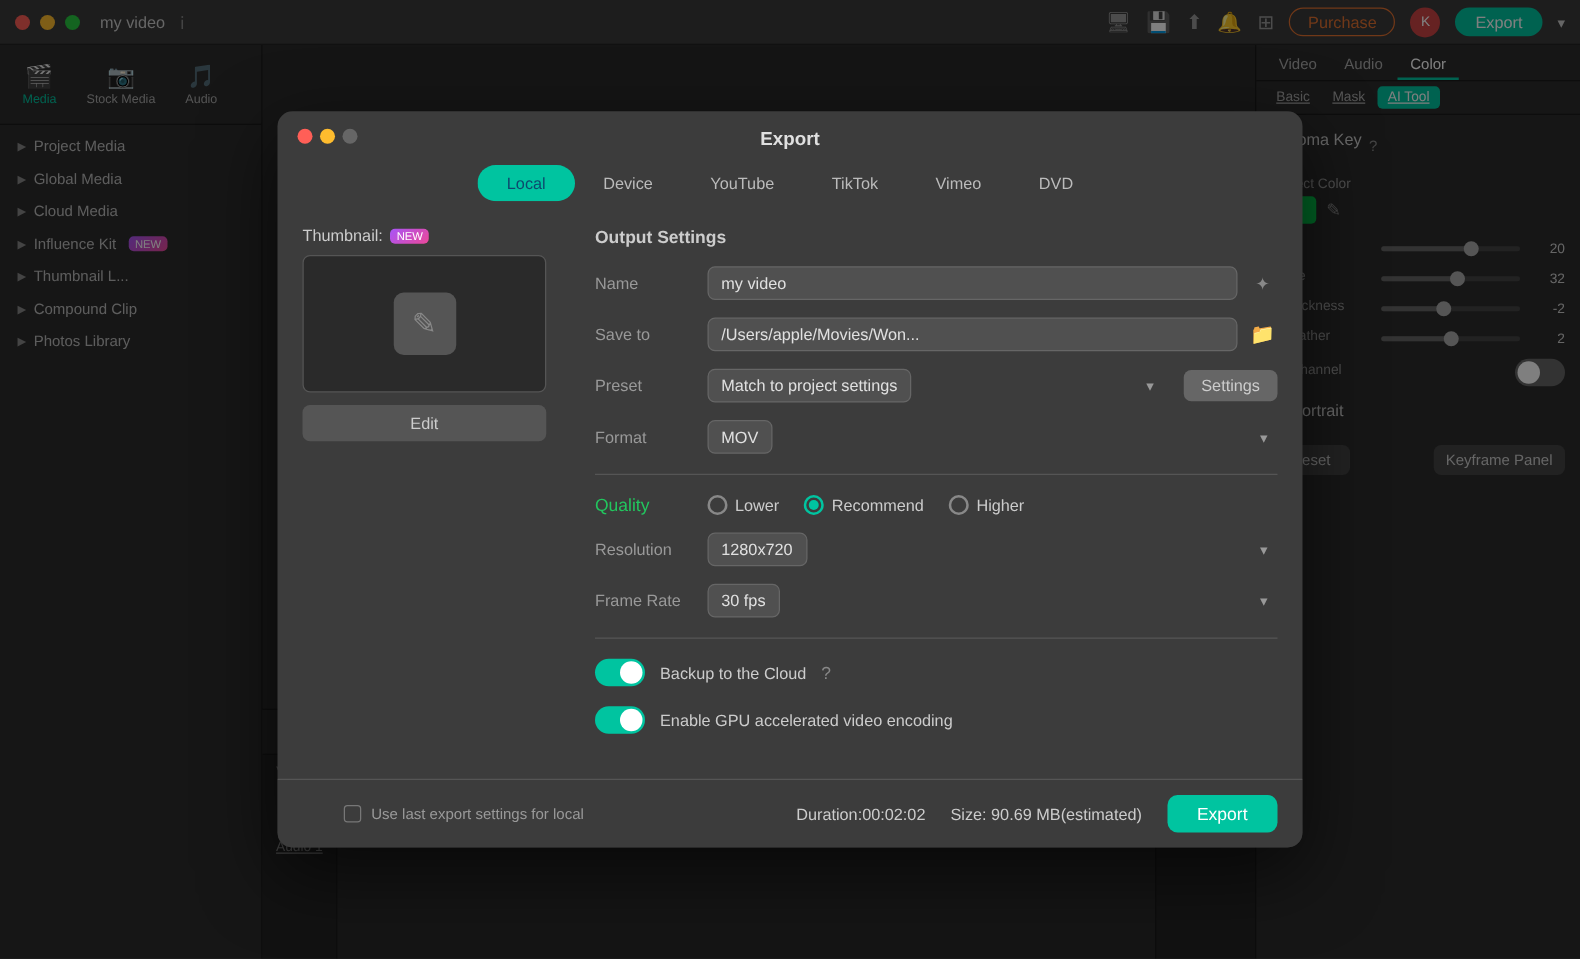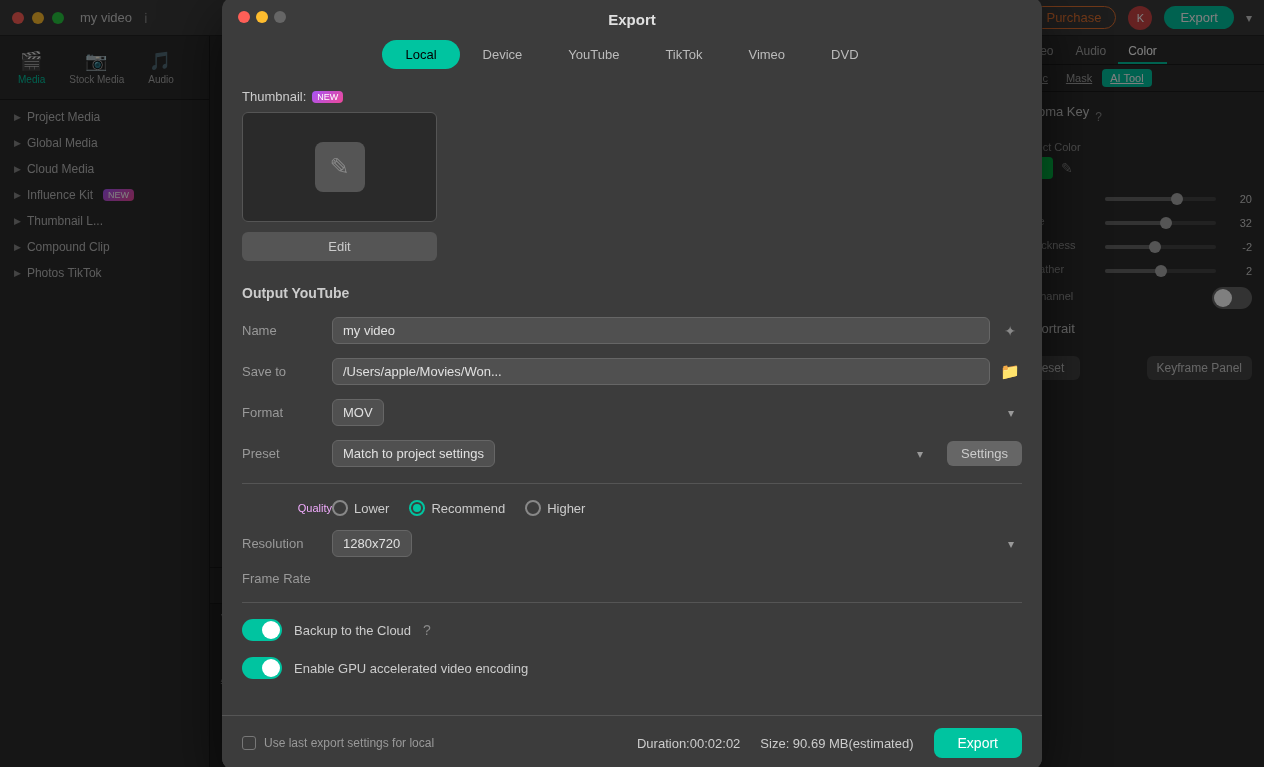--- a/index.html
+++ b/index.html
@@ -229,29 +229,28 @@
     .modal-tab {
       padding: 6px 22px;
       font-size: 13px;
       color: #bbb;
       cursor: pointer;
       border: 1px solid transparent;
       border-radius: 20px;
     }
     .modal-tab.active {
       background: #00c4a0;
-      color: #000000;
+      color: #0c4a6e;
       border-radius: 20px;
     }
     .modal-body {
       display: flex;
       padding: 20px;
       gap: 24px;
       min-height: 460px;
-      flex-direction: column;
     }
 
     
     .thumbnail-section {
       width: 210px;
       flex-shrink: 0;
     }
     .thumbnail-label {
       color: #ccc; font-size: 13px; margin-bottom: 8px;
       display: flex; align-items: center; gap: 6px;
@@ -362,22 +361,22 @@
     }
     .divider {
       border: none; border-top: 1px solid #555;
       margin: 16px 0;
     }
     .quality-row {
       display: flex; align-items: center;
       margin-bottom: 14px;
     }
     .quality-label {
-      color: #f0abfc; font-size: 11px;
-      width: 90px; flex-shrink: 0; text-align: right;
+      color: #22c55e; font-size: 14px;
+      width: 90px; flex-shrink: 0;
     }
     .radio-group {
       display: flex; gap: 20px;
     }
     .radio-option {
       display: flex; align-items: center; gap: 6px;
       color: #ccc; font-size: 13px; cursor: pointer;
     }
     .radio-circle {
       width: 16px; height: 16px;
@@ -428,21 +427,21 @@
     
     .modal-footer {
       display: flex; align-items: center;
       padding: 12px 20px;
       border-top: 1px solid #555;
       gap: 16px;
       background: #3c3c3c;
     }
     .footer-checkbox {
       display: flex; align-items: center; gap: 8px;
-      color: #999; font-size: 12px;
+      color: #999; font-size: 12px; margin-left: 33px;
     }
     .checkbox {
       width: 14px; height: 14px;
       border: 1px solid #777;
       border-radius: 3px;
       background: transparent;
     }
     .footer-info {
       display: flex; gap: 20px; margin-left: auto;
       align-items: center;
@@ -522,21 +521,21 @@
   <div class="sidebar-item">
     <span class="sidebar-item-arrow">▶</span>
     <span>Thumbnail L...</span>
   </div>
   <div class="sidebar-item">
     <span class="sidebar-item-arrow">▶</span>
     <span>Compound Clip</span>
   </div>
   <div class="sidebar-item">
     <span class="sidebar-item-arrow">▶</span>
-    <span>Photos TikTok</span>
+    <span>Photos Library</span>
   </div>
 </div>
 
 <div class="right-panel">
   <div class="right-panel-tabs">
     <div class="rp-tab">Video</div>
     <div class="rp-tab">Audio</div>
     <div class="rp-tab active">Color</div>
   </div>
   <div class="rp-subtabs">
@@ -659,56 +658,56 @@
         </div>
         <div class="thumbnail-preview">
           <div class="thumbnail-icon">
             <span>✎</span>
           </div>
         </div>
         <button class="edit-btn">Edit</button>
       </div>
 
       <div class="output-section">
-        <div class="output-title">Output YouTube</div>
+        <div class="output-title">Output Settings</div>
 
         <div class="setting-row">
           <span class="setting-label">Name</span>
           <div class="setting-input-group">
             <input class="setting-input" type="text" style="flex: 1 1 0%;" value="my video">
             <span class="ai-icon">✦</span>
           </div>
         </div>
 
         <div class="setting-row">
           <span class="setting-label">Save to</span>
           <div class="setting-input-group">
             <input class="setting-input" type="text" style="flex: 1 1 0%;" value="/Users/apple/Movies/Won...">
             <span class="folder-icon">📁</span>
-          </div>
-        </div>
-
-        <div class="setting-row">
-          <span class="setting-label">Format</span>
-          <div class="select-wrapper" style="flex:1;">
-            <select class="setting-select">
-              <option>MOV</option>
-            </select>
           </div>
         </div>
 
         <div class="setting-row">
           <span class="setting-label">Preset</span>
           <div class="setting-input-group">
             <div class="select-wrapper">
               <select class="setting-select">
                 <option>Match to project settings</option>
               </select>
             </div>
             <button class="settings-btn">Settings</button>
+          </div>
+        </div>
+
+        <div class="setting-row">
+          <span class="setting-label">Format</span>
+          <div class="select-wrapper" style="flex:1;">
+            <select class="setting-select">
+              <option>MOV</option>
+            </select>
           </div>
         </div>
 
         <hr class="divider">
 
         <div class="quality-row">
           <span class="quality-label">Quality</span>
           <div class="radio-group">
             <label class="radio-option">
               <div class="radio-circle"></div>
@@ -731,20 +730,25 @@
           <span class="setting-label">Resolution</span>
           <div class="select-wrapper" style="flex:1;">
             <select class="setting-select">
               <option>1280x720</option>
             </select>
           </div>
         </div>
 
         <div class="setting-row">
           <span class="setting-label">Frame Rate</span>
+          <div class="select-wrapper" style="flex:1;">
+            <select class="setting-select">
+              <option>30 fps</option>
+            </select>
+          </div>
         </div>
 
         <hr class="divider">
 
         <div class="toggle-row">
           <div class="toggle on">
             <div class="toggle-knob"></div>
           </div>
           <span class="toggle-label">Backup to the Cloud</span>
           <span class="help-icon">?</span>

